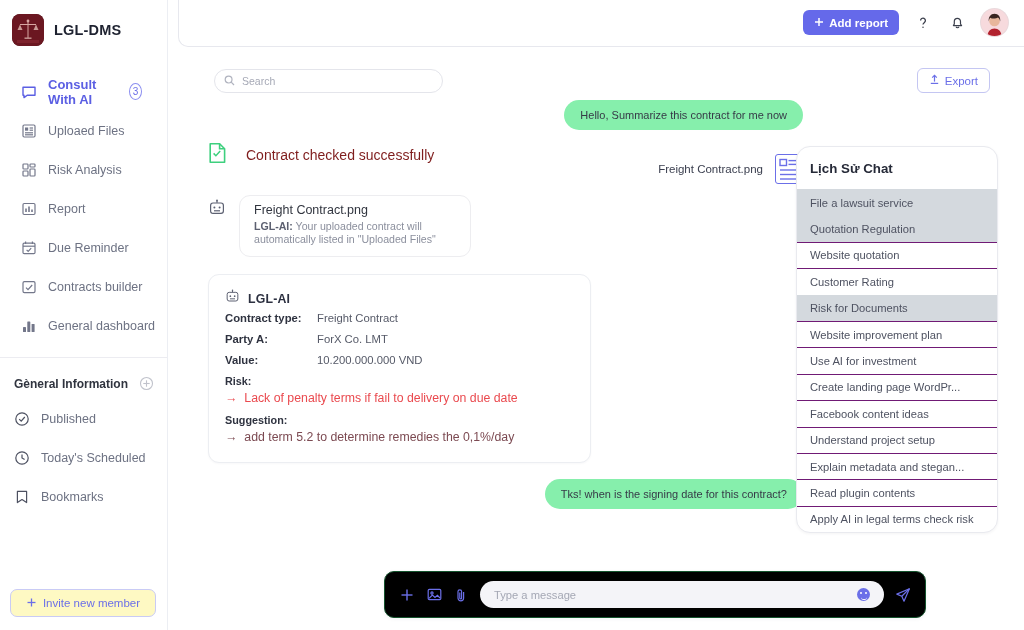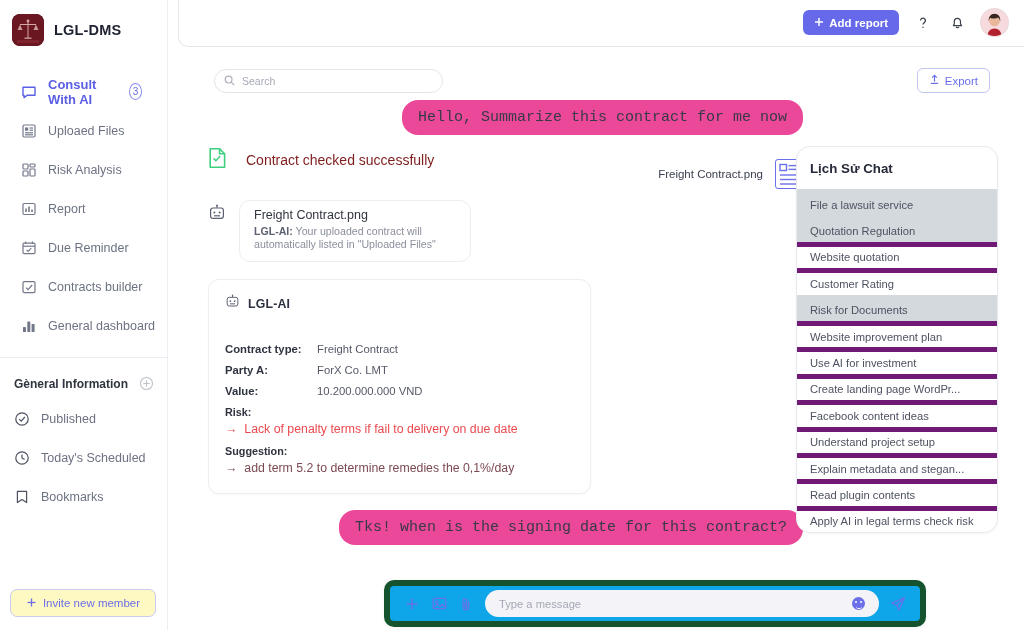--- a/index.html
+++ b/index.html
@@ -97,23 +97,23 @@
     position: absolute; right: 34px; top: 68px;
     border: 1px solid #c4c6f2; border-radius: 6px; background: #fff;
     color: #6b6fe8; font-size: 11.5px; height: 25px; padding: 0 11px;
     display: flex; align-items: center; gap: 5px; cursor: pointer;
   }
 
   
   .chat { position: absolute; left: 40px; top: 100px; width: 600px; }
 
   .bubble-user {
-    background: #ec4899; border-radius: 16px;
-    font-size: 15px; color: #363a47;
-    padding: 9px 16px; display: inline-block; font-family: Liberation Mono, monospace;
+    background: #86efac; border-radius: 16px;
+    font-size: 11px; color: #363a47;
+    padding: 9px 16px; display: inline-block;
   }
   .row-right { display: flex; justify-content: flex-end; width: 595px; }
 
   .attach-row {
     display: flex; align-items: center; justify-content: flex-end; gap: 12px;
     width: 595px; margin-top: 24px;
   }
   .attach-name { font-size: 11.5px; color: #3c4050; }
   .doc-thumb {
     width: 28px; height: 30px; border: 1.6px solid #6b6fe8; border-radius: 3px;
@@ -132,35 +132,35 @@
   .file-title { font-size: 12.5px; color: #31353f; margin-bottom: 3px; }
   .file-sub { font-size: 10.6px; color: #8b8f9d; line-height: 1.23; }
   .file-sub b { color: #5c6070; font-weight: 700; }
 
   .ai-card {
     margin-top: 17px; width: 383px;
     border: 1px solid #eceef2; border-radius: 11px; background: #fff;
     padding: 14px 16px 18px 16px;
     box-shadow: 0 1px 2px rgba(30,35,60,.03);
   }
-  .ai-head { display: flex; align-items: center; gap: 8px; margin-bottom: 30px; }
+  .ai-head { display: flex; align-items: center; gap: 8px; margin-bottom: 4px; }
   .ai-head span.t { font-size: 12.3px; font-weight: 700; color: #2c3040; letter-spacing: .2px; }
   .kv { display: flex; margin-bottom: 9px; }
   .kv .k { width: 92px; font-size: 11.3px; font-weight: 700; color: #2f3340; }
   .kv .v { font-size: 11.3px; color: #565a68; }
   .lbl { font-size: 10.8px; font-weight: 700; color: #2f3340; margin: 9px 0 4px 0; }
   .risk-line { font-size: 12.3px; color: #ea4a4f; display: flex; gap: 7px; }
   .sugg-line { font-size: 12.3px; color: #7c4a52; display: flex; gap: 7px; }
 
   .bubble-user2-wrap { display: flex; justify-content: flex-end; width: 595px; margin-top: 16px; }
 
   
   .msgbar {
-    position: absolute; left: 216px; bottom: 3px; width: 542px; height: 47px;
-    background: #0ea5e9; border: 6px solid #14532d; border-radius: 10px;
+    position: absolute; left: 216px; bottom: 12px; width: 542px; height: 47px;
+    background: #000000; border: 1px solid #14532d; border-radius: 10px;
     display: flex; align-items: center; gap: 11px; padding: 0 14px;
     box-shadow: 0 1px 4px rgba(40,45,80,.05);
   }
   .msg-ico { width: 16px; height: 16px; display: flex; align-items: center; justify-content: center; color: #6b6fe8; cursor: pointer; }
   .msg-input-wrap {
     flex: 1; height: 27px; background: #f4f4f8; border-radius: 14px;
     display: flex; align-items: center; padding: 0 14px; gap: 8px;
   }
   .msg-input-wrap input {
     flex: 1; border: none; outline: none; background: transparent;
@@ -173,21 +173,21 @@
 
   
   .history {
     position: absolute; right: 26px; top: 146px; width: 202px;
     border: 1px solid #e9eaef; border-radius: 14px; background: #fff; overflow: hidden;
     box-shadow: 0 1px 3px rgba(30,35,60,.05);
   }
   .history-title { font-size: 13.3px; font-weight: 700; color: #262a38; padding: 14px 13px 13px 13px; }
   .hist-item {
     font-size: 11.2px; color: #4e5261; padding: 0 13px; height: 26.4px;
-    display: flex; align-items: center; border-top: 5px solid #701a75; cursor: pointer;
+    display: flex; align-items: center; border-top: 1px solid #701a75; cursor: pointer;
     white-space: nowrap; overflow: hidden;
   }
   .hist-item.sel { background: #d4d9de; border-top-color: #d4d9de; }
   .hist-item.sel + .hist-item.sel { border-top-color: #d4d9de; }
 </style>
 </head>
 <body>
 
 <div class="app">
 

